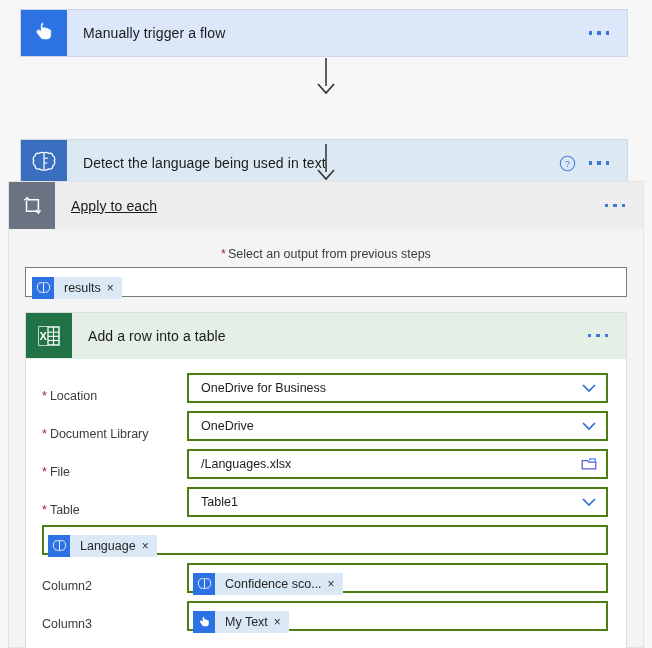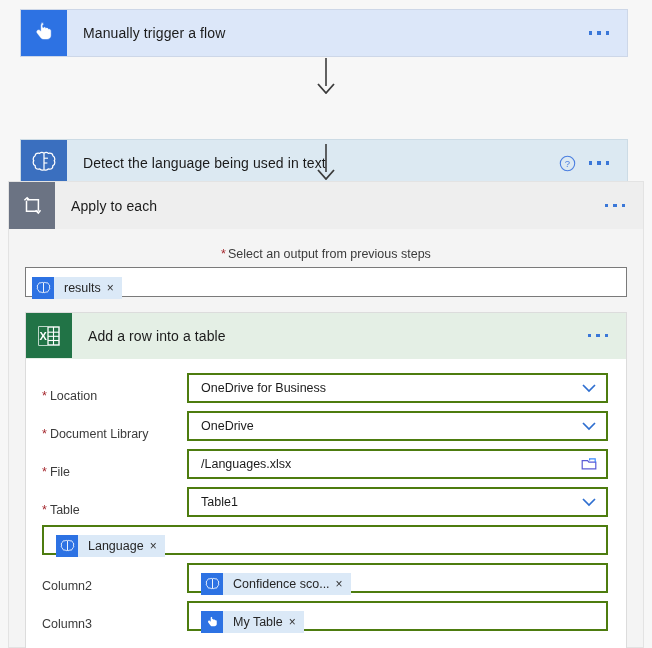--- a/index.html
+++ b/index.html
@@ -103,20 +103,21 @@
     height: 467px;
     background: #f4f4f4;
     border: 1px solid #e3e3e3;
     box-sizing: border-box;
   }
   #apply-header {
     display: flex;
     align-items: stretch;
     height: 47px;
     background: #eeeeee;
+    text-decoration: underline;
   }
   #apply-header .card-icon { background: #6b7383; width: 46px; }
   #apply-header .card-title { font-size: 14px; }
 
   
   .field-block { padding: 18px 16px 0 16px; }
   .req-label {
     font-size: 12.5px;
     color: #3b3b3b;
     margin-bottom: 6px;
@@ -205,21 +206,21 @@
     height: 30px;
     border: 2px solid #4d7c0f;
     background: #fff;
     display: flex;
     align-items: center;
     padding: 0 8px 0 12px;
     box-sizing: border-box;
     font-size: 12.5px;
     color: #1b1b1b;
   }
-  .form-control.token-holder { padding-left: 12px; }
+  .form-control.token-holder { padding-left: 4px; }
   .form-control .value { flex: 1; }
   .chev { display: flex; align-items: center; cursor: pointer; }
   .folder-btn { display:flex; align-items:center; cursor:pointer; }
 </style>
 </head>
 <body>
 
 <div class="card" id="trigger-card">
   <div class="card-icon">
     <svg width="24" height="24" viewBox="0 0 24 24" aria-hidden="true">
@@ -438,20 +439,20 @@
 
     <div class="form-row">
       <div class="form-label">Column3</div>
       <div class="form-control token-holder">
         <span class="token">
           <span class="tok-icon hand">
             <svg width="15" height="15" viewBox="0 0 24 24" aria-hidden="true">
               <path d="M11.3 2.2c-1.2 0-2.2 1-2.2 2.2v6.2l-1.1-1.1c-.8-.8-2-.8-2.7 0-.7.7-.7 1.8-.1 2.6l3.6 4.6c.7.9 1.8 1.4 2.9 1.4h3.5c2 0 3.6-1.6 3.6-3.6V9.9c0-.9-.7-1.6-1.6-1.6-.3 0-.6.1-.8.2-.1-.8-.8-1.4-1.6-1.4-.4 0-.7.1-1 .3-.2-.6-.8-1.1-1.5-1.1-.3 0-.6.1-.8.2V4.4c0-1.2-1-2.2-2.2-2.2z" fill="#ffffff"></path>
             </svg>
           </span>
-          <span class="tok-label">My Table</span>
+          <span class="tok-label">My Text</span>
           <span class="tok-close">×</span>
         </span>
       </div>
     </div>
 
   </div>
 </div>
 
 </body></html>

